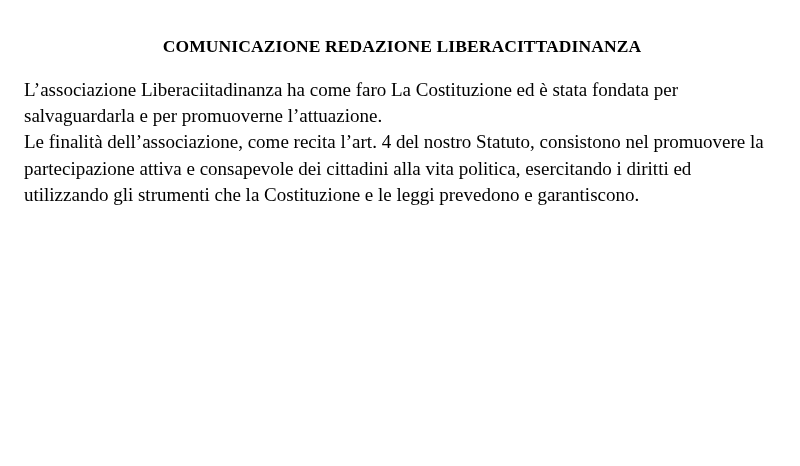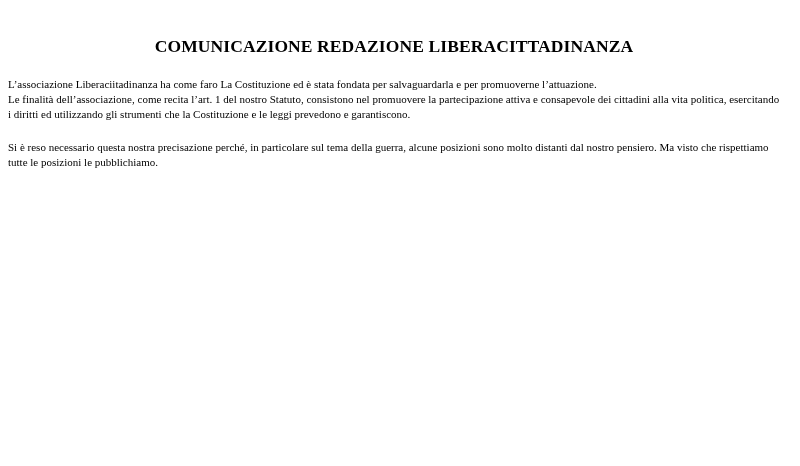--- a/index.html
+++ b/index.html
@@ -11,55 +11,54 @@
     height: 466px;
     background: #ffffff;
     font-family: "Liberation Serif", "DejaVu Serif", serif;
     color: #000000;
     overflow: hidden;
   }
   .page {
     width: 800px;
     height: 372px;
     box-sizing: border-box;
-    padding: 28px 20px 10px 8px;
+    padding: 28px 20px 10px 24px;
   }
   .doc-title {
     text-align: center;
     font-weight: bold;
     font-size: 17.5px;
     letter-spacing: 0.1px;
     margin: 8px 0 20px 0;
   }
   .para {
-    font-size: 11px;
+    font-size: 19px;
     line-height: 1.38;
     text-align: left;
     margin: 0;
   }
   .para + .para {
     margin-top: 0px;
   }
   .spacer {
     height: 17px;
   }
 </style>
 </head>
 <body>
 
 <div class="page">
 
   <div class="doc-title">COMUNICAZIONE REDAZIONE LIBERACITTADINANZA</div>
 
   <p class="para">L’associazione Liberaciitadinanza ha come faro La Costituzione ed è stata fondata per salvaguardarla e per promuoverne l’attuazione.</p>
 
-  <p class="para">Le finalità dell’associazione, come recita l’art. 1 del nostro Statuto, consistono nel promuovere la partecipazione attiva e consapevole dei cittadini alla vita politica, esercitando i diritti ed utilizzando gli strumenti che la Costituzione e le leggi prevedono e garantiscono.</p>
+  <p class="para">Le finalità dell’associazione, come recita l’art. 4 del nostro Statuto, consistono nel promuovere la partecipazione attiva e consapevole dei cittadini alla vita politica, esercitando i diritti ed utilizzando gli strumenti che la Costituzione e le leggi prevedono e garantiscono.</p>
 
 
   <div class="spacer"></div>
 
 
-  <p class="para">Si è reso necessario questa nostra precisazione perché, in particolare sul tema della guerra, alcune posizioni sono  molto distanti dal nostro pensiero. Ma visto che rispettiamo tutte le posizioni le pubblichiamo.</p>
 
   <div class="spacer"></div>
 
 
 </div>
 
 </body></html>

